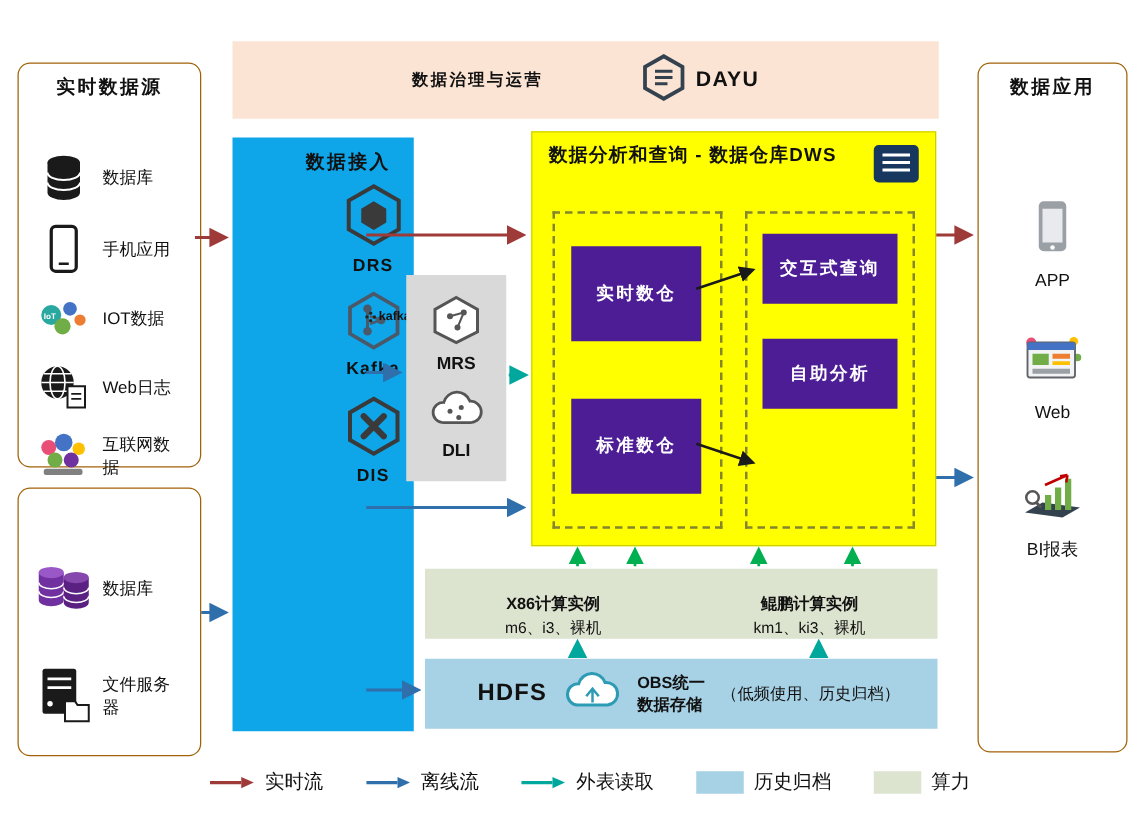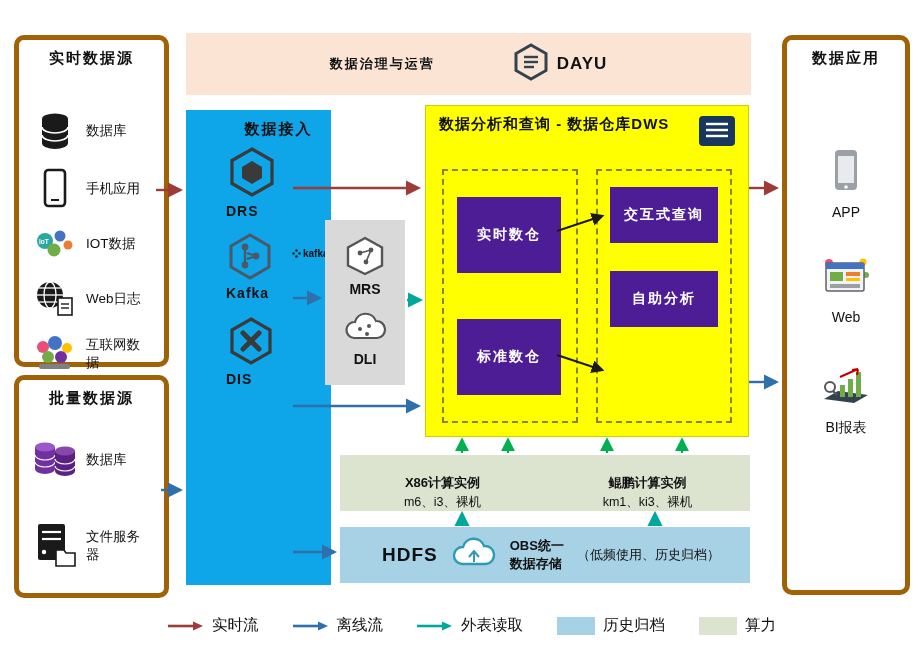--- a/index.html
+++ b/index.html
@@ -1,33 +1,33 @@
 <!DOCTYPE html>
 <html><head>
 <meta charset="utf-8">
 <style>
   html,body{margin:0;padding:0;background:#fff;}
   .canvas{
     position:relative;width:914px;height:651px;background:#ffffff;
     font-family:"Liberation Sans","DejaVu Sans",sans-serif;color:#111;overflow:hidden;
   }
   
-  .panel{position:absolute;border:5px solid #a16207;border-radius:10px;background:#fff;}
+  .panel{position:absolute;border:1px solid #a16207;border-radius:10px;background:#fff;margin-top:15px;}
   .panel-title{text-align:center;font-weight:bold;font-size:15px;margin-top:9px;letter-spacing:2px;}
   .src-item{position:absolute;left:12px;right:4px;display:flex;align-items:center;gap:7px;}
   .src-icon{width:48px;display:flex;justify-content:center;align-items:center;flex:0 0 48px;}
   .src-label{font-size:13.5px;line-height:1.3;max-width:62px;}
   
   .gov-bar{position:absolute;background:#fbe4d4;display:flex;align-items:center;justify-content:center;gap:78px;}
   .gov-title{font-weight:bold;font-size:13px;letter-spacing:2px;}
   .dayu{display:flex;align-items:center;gap:8px;font-weight:bold;font-size:17px;letter-spacing:1px;}
   
   .ingest-col{position:absolute;background:#0ea5e9;padding-left:40px;}
   .ingest-title{text-align:center;font-weight:bold;font-size:15px;margin-top:10px;letter-spacing:2px;}
-  .ingest-item{position:absolute;width:100%;text-align:left;}
+  .ingest-item{position:absolute;width:100%;text-align:center;}
   .ingest-label{font-weight:bold;font-size:14px;margin-top:1px;letter-spacing:1px;}
   .kafka-word{position:absolute;left:66px;top:16px;font-weight:bold;font-size:10px;display:flex;align-items:center;gap:2px;}
   
   .mrs-box{position:absolute;background:#d9d9d9;}
   .mrs-item{position:absolute;width:100%;text-align:center;}
   .mrs-label{font-weight:bold;font-size:14px;margin-top:1px;}
   
   .dws-box{position:absolute;background:#ffff00;border:1px solid #cfcf00;}
   .dws-title{display:flex;align-items:flex-start;justify-content:space-between;padding:9px 12px 0 13px;font-weight:bold;font-size:15px;letter-spacing:1px;}
   .dashed-col{position:absolute;border:2px dashed #85852e;}
@@ -121,21 +121,20 @@
             <circle cx="15" cy="22" r="6" fill="#70ad47"></circle>
             <circle cx="28" cy="22" r="6" fill="#7030a0"></circle>
             <rect x="6" y="29" width="31" height="5" rx="2" fill="#808080"></rect>
           </svg>
       </span>
       <span class="src-label">互联网数据</span>
     </div>
   </div>
 
   <div class="panel" style="left:14px;top:375px;width:145px;height:213px">
-    <div class="panel-title">批量数据源</div>
     <div class="src-item" style="top:50px;height:60px">
       <span class="src-icon">
         <svg width="48" height="44" viewBox="0 0 48 44">
             <path d="M4 9 v22 a10 5 0 0 0 20 0 V9" fill="#7030a0"></path>
             <ellipse cx="14" cy="9" rx="10" ry="4.5" fill="#9a57c8"></ellipse>
             <path d="M4 17 a10 5 0 0 0 20 0" fill="none" stroke="#fff" stroke-width="1.2"></path>
             <path d="M4 24 a10 5 0 0 0 20 0" fill="none" stroke="#fff" stroke-width="1.2"></path>
             <path d="M24 13 v20 a10 5 0 0 0 20 0 V13" fill="#5b2182"></path>
             <ellipse cx="34" cy="13" rx="10" ry="4.5" fill="#8648ad"></ellipse>
             <path d="M24 21 a10 5 0 0 0 20 0" fill="none" stroke="#fff" stroke-width="1.2"></path>

